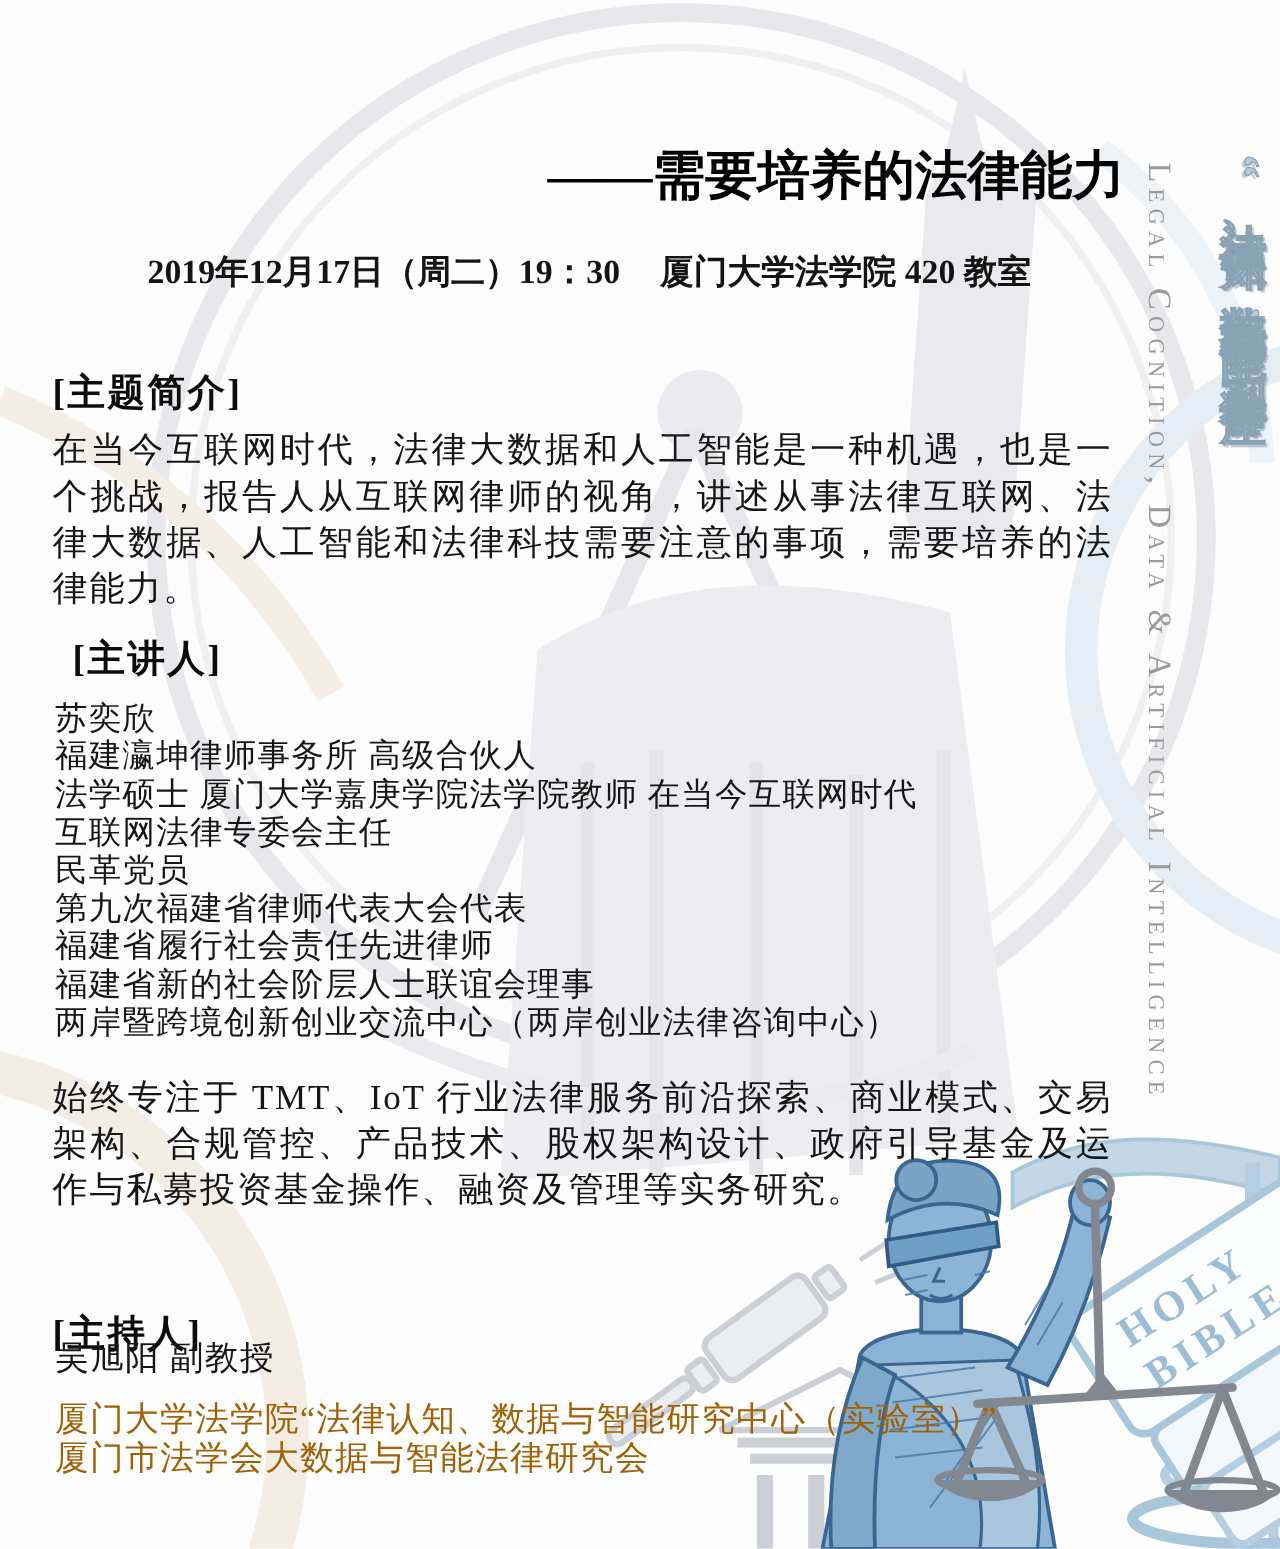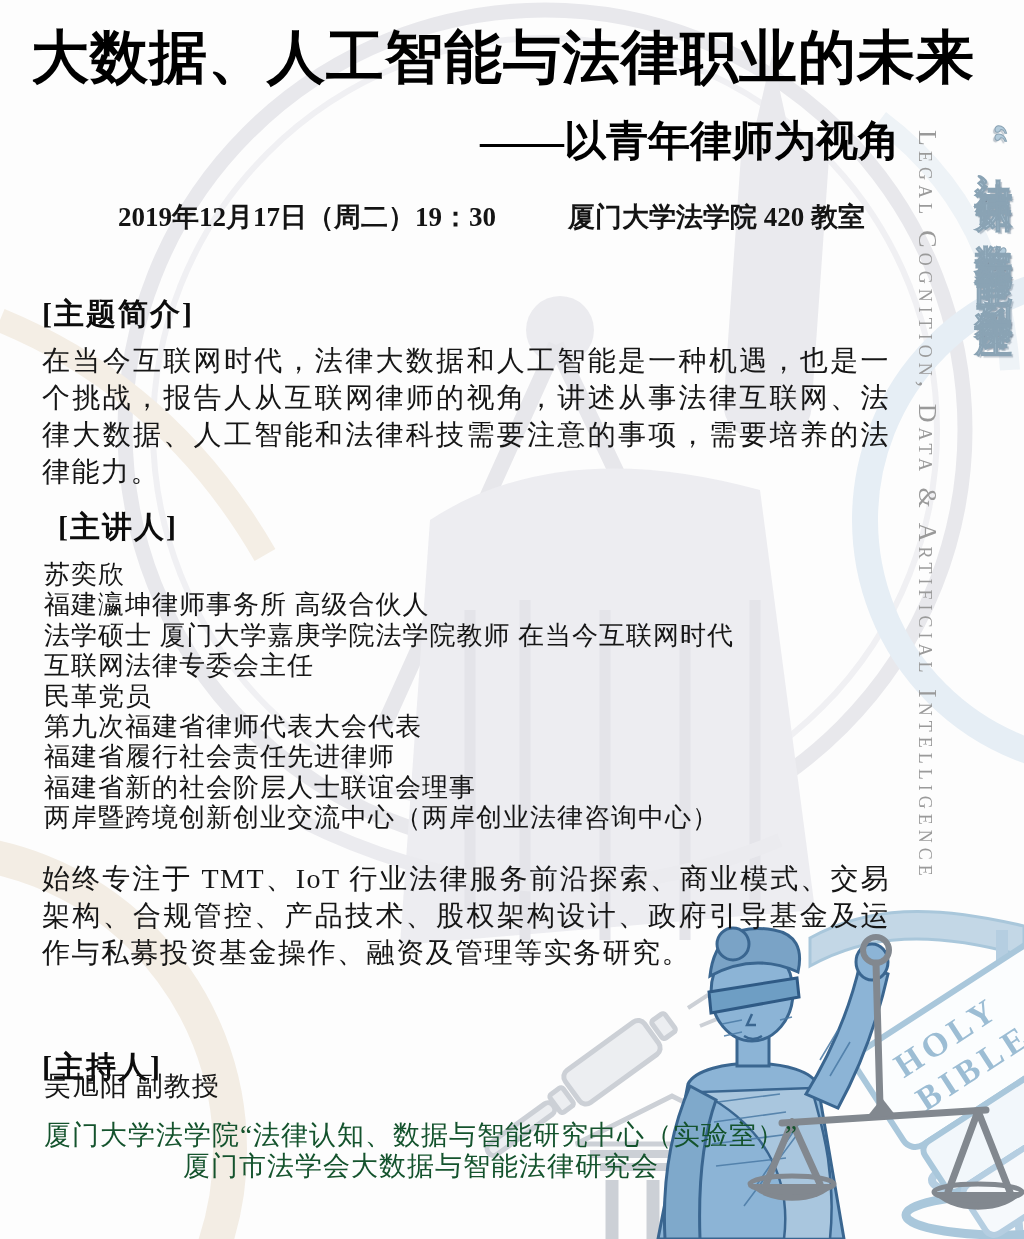--- a/index.html
+++ b/index.html
@@ -14,21 +14,21 @@
 
   .title{
     position:absolute;top:26px;left:18px;width:970px;text-align:center;
     font-size:58px;font-weight:900;letter-spacing:1px;color:#000;line-height:1.1;
   }
   .subtitle{
     position:absolute;top:116px;left:0;width:900px;text-align:right;
     font-size:42px;font-weight:bold;color:#000;line-height:1.2;
   }
   .dateline{
-    position:absolute;top:199px;left:118px;display:flex;gap:72px;
+    position:absolute;top:199px;left:118px;display:flex;gap:32px;
     font-size:27px;font-weight:600;color:#141414;white-space:nowrap;
   }
   .sec-h{
     position:absolute;left:42px;font-size:30px;font-weight:bold;
     letter-spacing:2px;color:#0c0c0c;white-space:nowrap;
   }
   .h-intro{top:294px;}
   .h-speaker{top:507px;margin-left:16px;}
   .h-host{top:1047px;}
   .para{
@@ -40,21 +40,21 @@
   .speaker-block{
     position:absolute;left:44px;top:560px;font-size:26px;line-height:30.4px;
     letter-spacing:1px;color:#161616;white-space:nowrap;
   }
   .host-name{
     position:absolute;left:44px;top:1068px;font-size:27px;letter-spacing:1px;
     color:#161616;white-space:nowrap;
   }
   .organizers{
     position:absolute;left:44px;top:1120px;font-size:27px;line-height:31px;
-    letter-spacing:1px;color:#14532d;white-space:nowrap;text-align:center;
+    letter-spacing:1px;color:#a16207;white-space:nowrap;
   }
   .series-cn{
     position:absolute;top:124px;right:6px;height:700px;
     writing-mode:vertical-rl;text-orientation:mixed;
     font-size:37px;font-weight:bold;letter-spacing:6px;
     color:#b3cbdb;-webkit-text-stroke:1px #8aa3b4;
     text-shadow:2px 2px 1px rgba(95,115,135,.4);
     white-space:nowrap;
   }
   .series-en{
@@ -152,22 +152,21 @@
       <path d="M750 1184 A 44 24 0 0 0 834 1184 Z" fill="#82888f" stroke="none"></path>
       <ellipse cx="792" cy="1184" rx="42" ry="8" stroke-width="5"></ellipse>
       <path d="M978 1111 L 948 1192 M978 1111 L 1010 1192"></path>
       <path d="M934 1192 A 46 25 0 0 0 1022 1192 Z" fill="#82888f" stroke="none"></path>
       <ellipse cx="978" cy="1192" rx="44" ry="8" stroke-width="5"></ellipse>
     </g>
   </svg>
 
   <div class="content">
 
-    <div class="title">大数据、人工智能与法律职业的未来</div>
-    <div class="subtitle">——以青年律师为视角</div>
+    <div class="subtitle">——需要培养的法律能力</div>
 
     <div class="dateline">
       <span>2019年12月17日（周二）19：30</span>
       <span>厦门大学法学院 420 教室</span>
     </div>
 
     <div class="sec-h h-intro">[主题简介]</div>
     <div class="para p-intro">在当今互联网时代，法律大数据和人工智能是一种机遇，也是一个挑战，报告人从互联网律师的视角，讲述从事法律互联网、法律大数据、人工智能和法律科技需要注意的事项，需要培养的法律能力。</div>
 
     <div class="sec-h h-speaker">[主讲人]</div>

